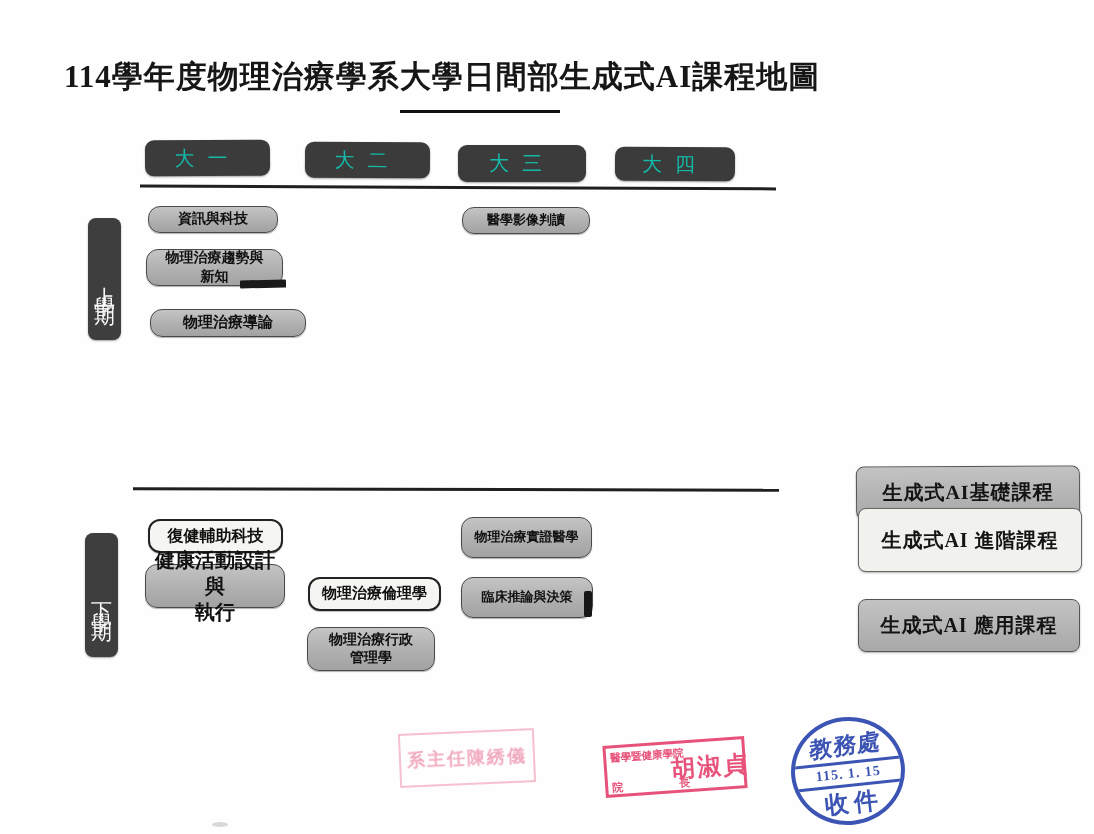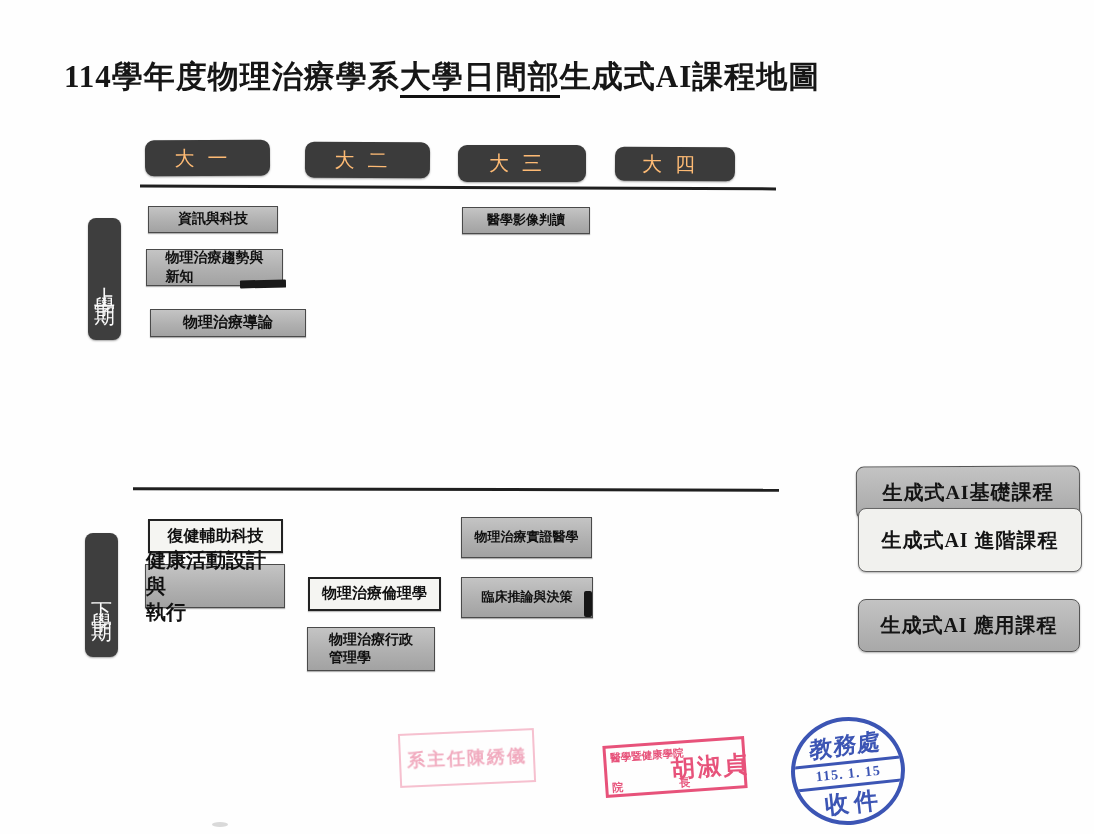--- a/index.html
+++ b/index.html
@@ -5,24 +5,24 @@
   html,body{margin:0;padding:0;background:#ffffff;}
   .page{
     position:relative;width:1094px;height:834px;background:#fefefe;overflow:hidden;
     font-family:"Liberation Serif","DejaVu Serif",serif;color:#141414;
   }
   
   .title{
     position:absolute;left:64px;top:56px;margin:0;
     font-size:31px;font-weight:bold;letter-spacing:1px;white-space:nowrap;color:#161616;
   }
-  .title .u{border-bottom:3px solid #111;padding-bottom:1px;}
+  .title .u{border-bottom:3px solid #111;padding-bottom:16px;}
   
   .year-header{
-    position:absolute;background:#3b3b3b;color:#fdba74;border-radius:9px;
+    position:absolute;background:#3b3b3b;color:#14b8a6;border-radius:9px;
     display:flex;align-items:center;justify-content:center;
     font-size:20px;letter-spacing:13px;box-sizing:border-box;
     box-shadow:0 1px 2px rgba(0,0,0,.35);
   }
   .yh1{left:145px;top:140px;width:125px;height:36px;transform:rotate(-.3deg);}
   .yh2{left:305px;top:142px;width:125px;height:36px;transform:rotate(.4deg);text-align:right;}
   .yh3{left:458px;top:145px;width:128px;height:37px;}
   .yh4{left:615px;top:147px;width:120px;height:34px;transform:rotate(.3deg);}
   
   .hline{position:absolute;height:3px;background:#1f1f1f;}
@@ -33,22 +33,22 @@
     position:absolute;background:#3e3e3e;color:#fafafa;border-radius:8px;
     writing-mode:vertical-rl;text-orientation:upright;
     display:flex;align-items:center;justify-content:center;
     font-size:21px;letter-spacing:9px;padding-top:9px;box-sizing:border-box;
     box-shadow:0 1px 2px rgba(0,0,0,.35);
   }
   .sem1{left:88px;top:218px;width:33px;height:122px;}
   .sem2{left:85px;top:533px;width:33px;height:124px;}
   
   .course{
-    position:absolute;border-radius:0;box-sizing:border-box;
-    display:flex;align-items:center;justify-content:center;text-align:left;
+    position:absolute;border-radius:12px;box-sizing:border-box;
+    display:flex;align-items:center;justify-content:center;text-align:center;
     font-weight:bold;line-height:1.3;white-space:pre-line;color:#101010;
   }
   .course.gray{
     background:linear-gradient(180deg,#c4c4c4 0%,#b0b0b0 55%,#a2a2a2 100%);
     border:1px solid #4a4a4a;box-shadow:0 1px 1px rgba(0,0,0,.3);
   }
   .course.light{
     background:#f5f5f2;border:2px solid #222;box-shadow:0 1px 1px rgba(0,0,0,.25);
   }
   .c1{left:148px;top:206px;width:130px;height:27px;font-size:14px;}

